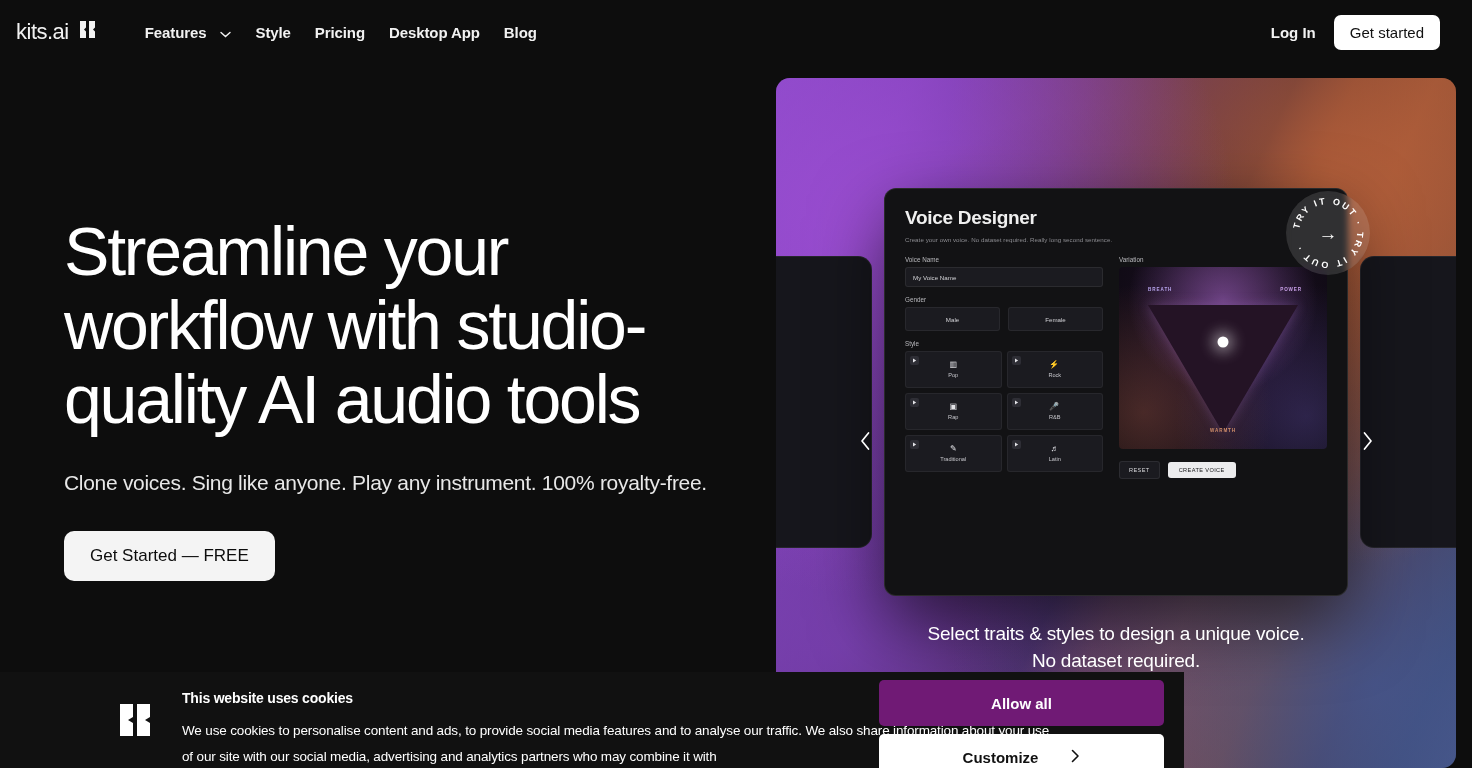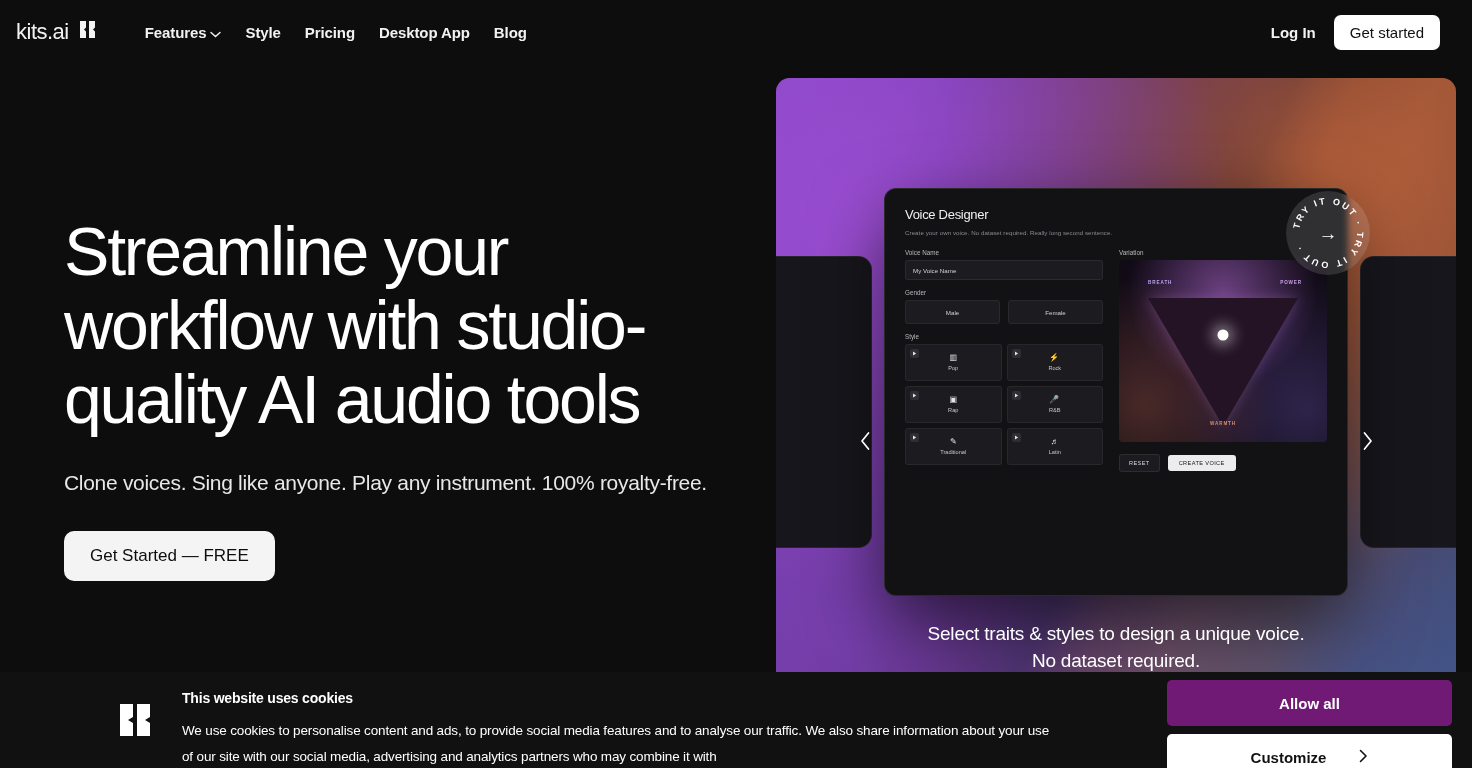--- a/index.html
+++ b/index.html
@@ -24,21 +24,21 @@
   .brand-word {
     color: #f2f2f2; font-size: 22px; font-weight: 400;
     letter-spacing: -0.5px;
   }
   .brand-mark { display: block; }
 
   .nav-links { display: flex; align-items: center; gap: 24px; }
   .nav-link {
     color: #f2f2f2; font-size: 15px; font-weight: 700;
     letter-spacing: -0.1px; cursor: pointer;
-    display: flex; align-items: center; gap: 4px;
+    display: flex; align-items: center; gap: 14px;
     white-space: nowrap;
   }
   .chev-down { display:block; }
 
   .nav-right {
     margin-left: auto; display: flex; align-items: center; gap: 18px;
     padding-right: 16px;
   }
   .login-link { color: #f2f2f2; font-size: 15px; font-weight: 700; cursor: pointer; }
   .get-started-btn {
@@ -109,21 +109,21 @@
     position: absolute; left: 108px; top: 110px;
     width: 464px; height: 408px;
     background: #121214;
     border-radius: 12px;
     border: 1px solid rgba(255,255,255,0.10);
     box-shadow: 0 26px 70px rgba(0,0,0,0.55);
     overflow: hidden;
   }
   .device-inner { padding: 18px 20px 0 20px; height: 100%; }
   .vd-title {
-    color: #f0f0f0; font-size: 13px; font-weight: 400;
+    color: #f0f0f0; font-size: 19px; font-weight: 700;
     letter-spacing: -0.3px;
   }
   .vd-desc {
     margin-top: 7px; color: #8b8b90; font-size: 6.2px;
     letter-spacing: 0.05px;
   }
   .vd-cols { display: flex; gap: 16px; margin-top: 13px; }
   .vd-col-left { width: 198px; }
   .vd-col-right { flex: 1; }
   .fld-label { color: #b9b9bd; font-size: 6.3px; margin-bottom: 4px; }
@@ -241,21 +241,21 @@
     position:absolute; top: 352px;
     width: 26px; height: 26px; cursor: pointer;
     color: #ffffff; display:flex; align-items:center; justify-content:center;
   }
   .car-arrow.prev { left: 76px; }
   .car-arrow.next { left: 578px; }
 
   
   .cookie {
     position: absolute; left: 0; bottom: 0;
-    width: 1472px; height: 96px;
+    width: 1184px; height: 96px;
     background: #111111;
     z-index: 60;
     display: flex; align-items: flex-start;
     padding: 0 20px;
   }
   .cookie-logo {
     width: 70px; height: 96px;
     display:flex; align-items:center; justify-content:center;
     margin-left: 82px;
   }

